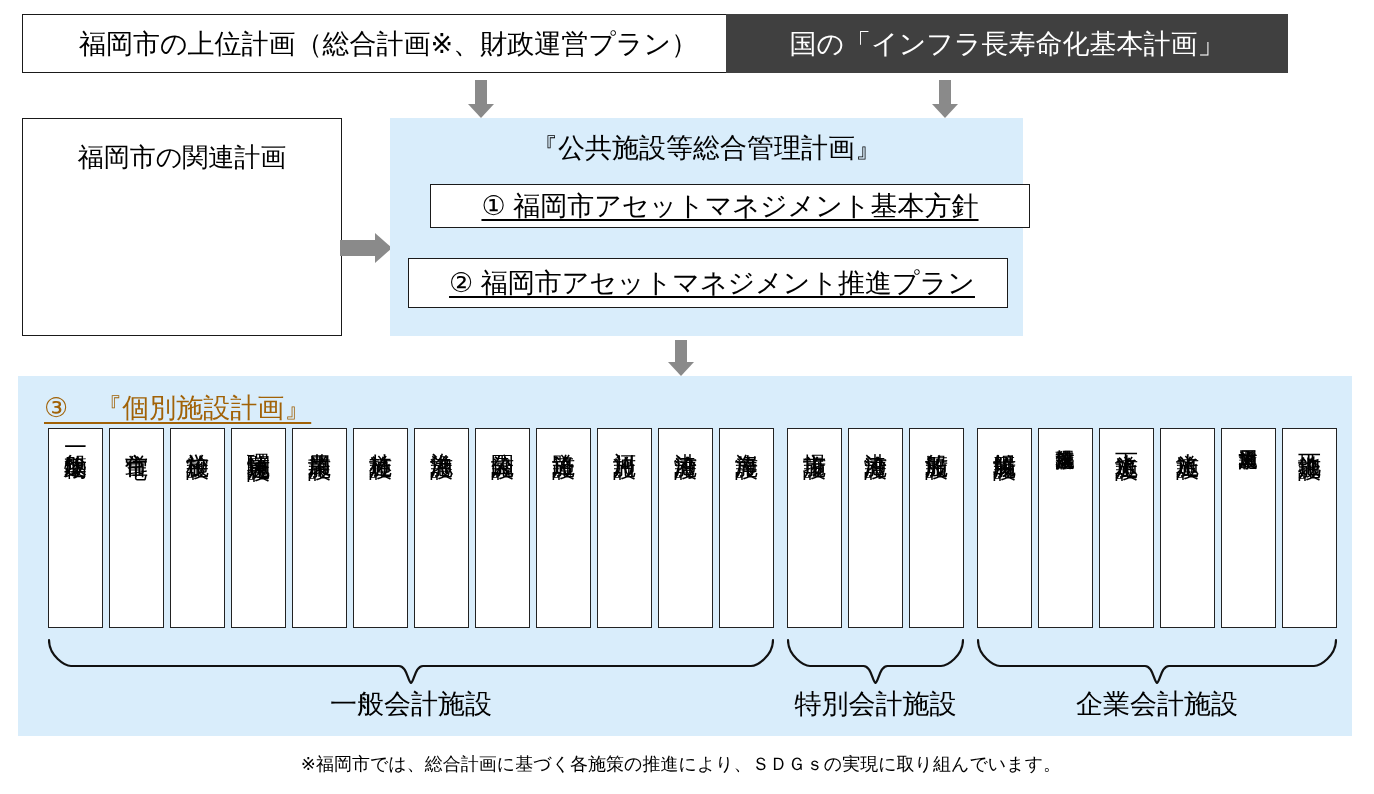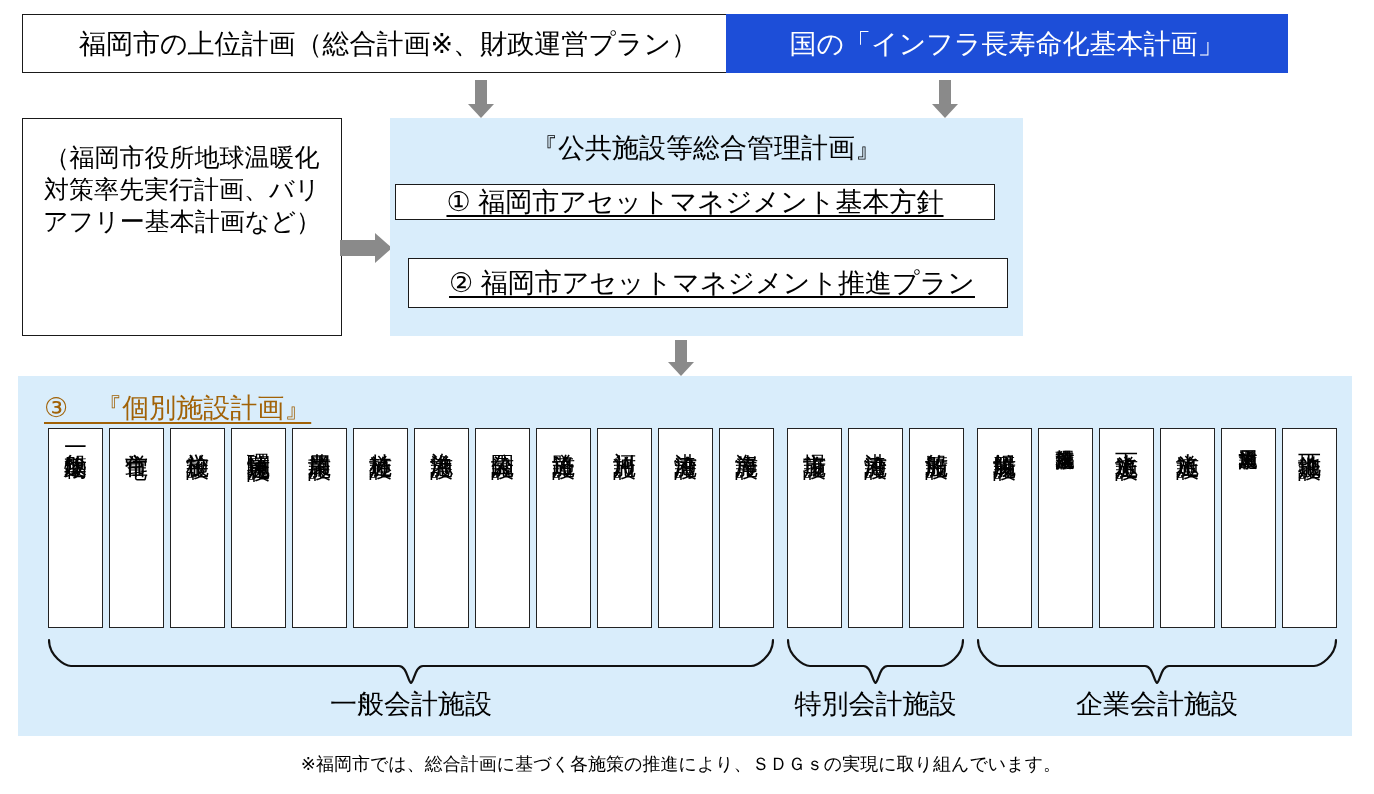--- a/index.html
+++ b/index.html
@@ -17,21 +17,21 @@
   .wbox{
     position:absolute;
     background:#ffffff;
     border:1.5px solid #1a1a1a;
     box-sizing:border-box;
     display:flex;align-items:center;justify-content:center;
     text-align:center;
   }
   .bluebox{
     position:absolute;
-    background:#1d4ed8;
+    background:#404040;
     color:#ffffff;
     box-sizing:border-box;
     display:flex;align-items:center;justify-content:center;
     text-align:right;
     font-family:Liberation Mono, monospace;
   }
   .panel{
     position:absolute;
     background:#d9edfb;
     box-sizing:border-box;
@@ -79,21 +79,21 @@
   }
   #related-plan-box .rp-title{font-size:26px;line-height:1.25;margin-bottom:6px;}
   #related-plan-box .rp-sub{font-size:25px;line-height:1.28;text-align:center;}
 
   
   #center-panel{left:390px;top:118px;width:633px;height:218px;}
   #center-panel-title{
     position:absolute;left:0;top:12px;width:100%;
     text-align:center;font-size:27px;color:#000000;
   }
-  #plan-item-1{left:395px;top:184px;width:600px;height:36px;}
+  #plan-item-1{left:430px;top:184px;width:600px;height:44px;}
   #plan-item-2{left:408px;top:258px;width:600px;height:50px;padding-left:8px;}
   .plan-item-text{font-size:27px;text-decoration:underline;text-underline-offset:4px;}
 
   
   #bottom-panel{left:18px;top:376px;width:1334px;height:360px;}
   #bottom-panel-title{
     position:absolute;left:0;top:14px;width:100%;
     text-align:left;font-size:27px;color:#a16207;padding-left:26px;
   }
   #bottom-panel-title span{text-decoration:underline;text-underline-offset:5px;}
@@ -150,21 +150,21 @@
   <div class="arrow-down" id="arrow-top-left">
     <div class="shaft"></div>
       <div class="head"></div>
   </div>
   <div class="arrow-down" id="arrow-top-right">
     <div class="shaft"></div>
       <div class="head"></div>
   </div>
 
   <div class="wbox" id="related-plan-box">
-    <div class="rp-sub">（福岡市役所地球温暖化対策率先実行計画、バリアフリー基本計画など）</div>
+    <div class="rp-title">福岡市の関連計画</div>
   </div>
 
   <div class="arrow-right" id="arrow-left-to-center">
     <div class="shaft"></div>
       <div class="head"></div>
   </div>
 
   <div class="panel" id="center-panel">
     <div id="center-panel-title">『公共施設等総合管理計画』</div>
   </div>

